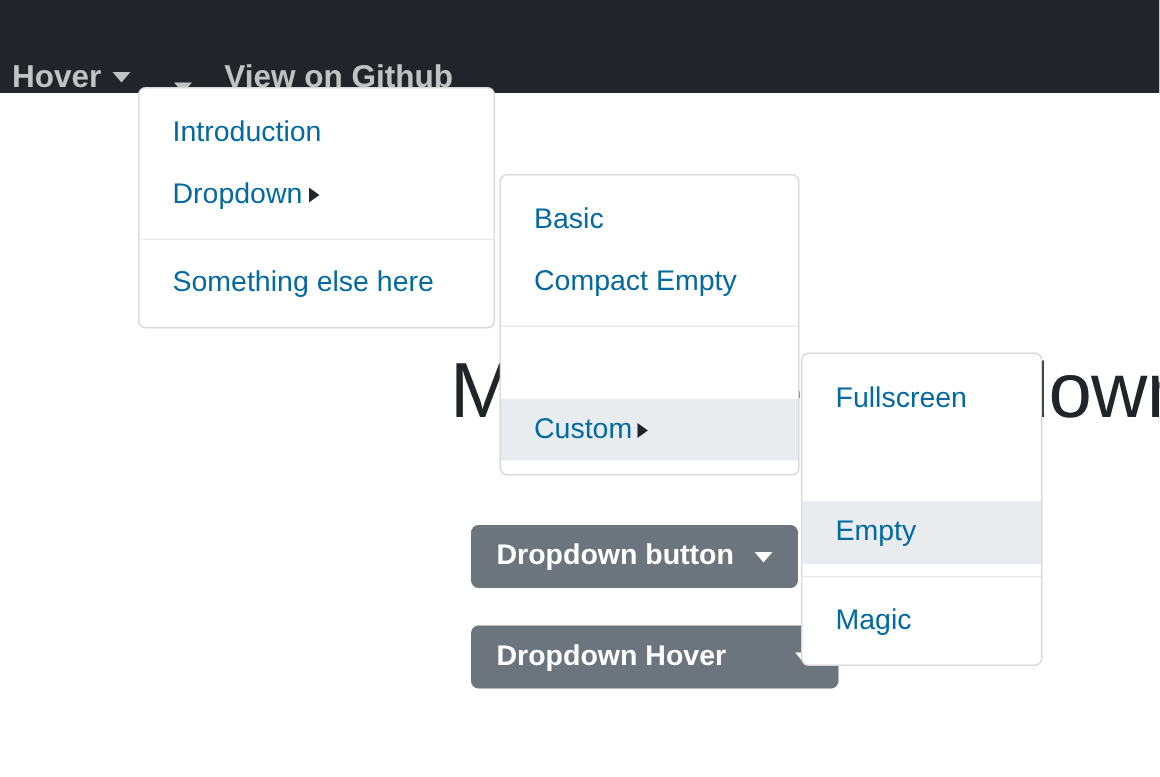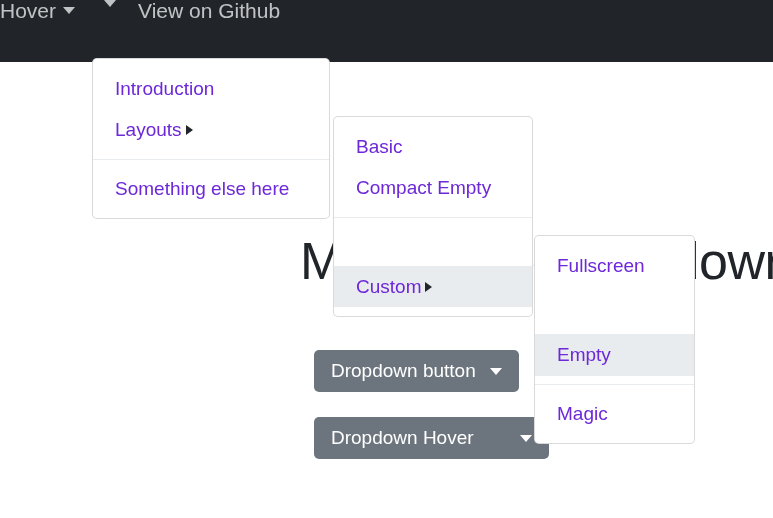--- a/index.html
+++ b/index.html
@@ -18,22 +18,24 @@
   }
 
   
   .navbar {
     position: absolute;
     top: 0; left: 0;
     width: 773px;
     height: 62px;
     background: #212529;
     display: flex;
-    align-items: flex-start;
+    align-items: flex-end;
+    padding-left: 8px;
     z-index: 5;
+    font-weight: bold;
   }
   .nav-item {
     display: flex;
     align-items: center;
     color: rgba(255,255,255,0.72);
     font-size: 21px;
     line-height: 1;
     margin-right: 22px;
     cursor: pointer;
     white-space: nowrap;
@@ -70,20 +72,21 @@
     border-radius: 5px;
     font-family: "Liberation Sans", sans-serif;
     font-size: 19px;
     display: flex;
     align-items: center;
     padding: 0 17px;
     height: 42px;
     cursor: pointer;
     z-index: 2;
     white-space: nowrap;
+    font-weight: bold;
   }
   .btn .btn-caret {
     display: inline-block;
     width: 0; height: 0;
     margin-left: 14px;
     border-left: 6px solid transparent;
     border-right: 6px solid transparent;
     border-top: 7px solid #ffffff;
   }
   #btn-dropdown-button { left: 314px; top: 350px; }
@@ -101,21 +104,21 @@
   }
   #menu-documents { left: 92px;  top: 58px;  width: 238px; }
   #menu-layouts   { left: 333px; top: 116px; width: 200px; }
   #menu-custom    { left: 534px; top: 235px; width: 161px; }
 
   .menu-item {
     display: flex;
     align-items: center;
     padding: 6px 22px;
     font-size: 19px;
-    color: #6d28d9;
+    color: #0369a1;
     cursor: pointer;
     white-space: nowrap;
     line-height: 1.55;
   }
   .menu-item.active {
     background: #e9ecef;
     margin-top: 48px;
   }
   .caret-right {
     display: inline-block;
@@ -158,21 +161,21 @@
 <button class="btn" id="btn-dropdown-hover">
   <span>Dropdown Hover</span>
   <span class="btn-caret"></span>
 </button>
 
 <div class="dropdown-menu" id="menu-documents">
   <div class="menu-item">
     <span>Introduction</span>
   </div>
   <div class="menu-item">
-    <span>Layouts</span>
+    <span>Dropdown</span>
     <span class="caret-right"></span>
   </div>
   <hr class="menu-divider">
   <div class="menu-item">
     <span>Something else here</span>
   </div>
 </div>
 
 <div class="dropdown-menu" id="menu-layouts">
   <div class="menu-item">

